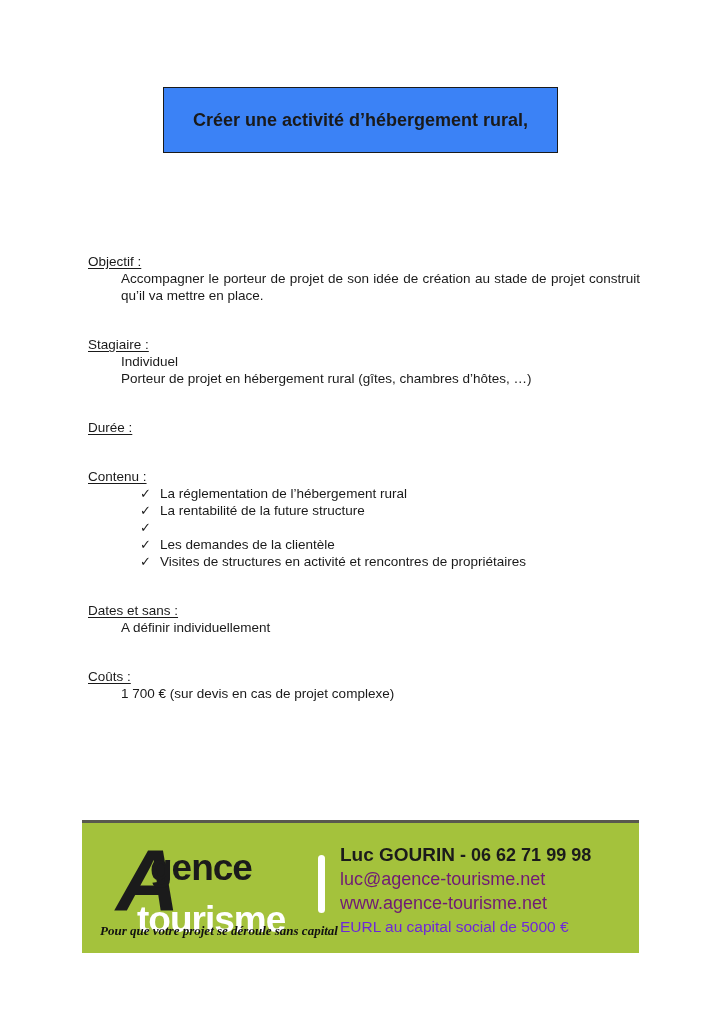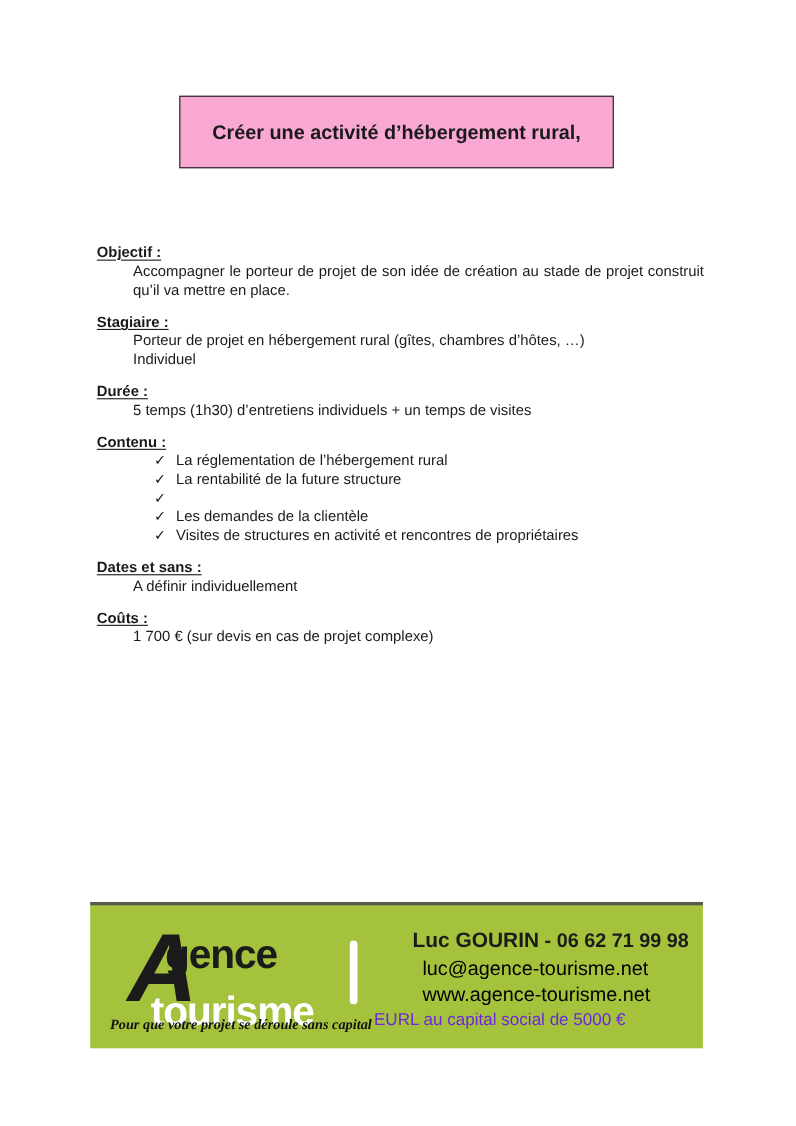--- a/index.html
+++ b/index.html
@@ -12,21 +12,21 @@
     background: #ffffff;
     margin: 0 auto;
     overflow: hidden;
   }
 
   
   .title-box {
     position: absolute;
     left: 163px; top: 87px;
     width: 395px; height: 66px;
-    background: #f9a8d4;
+    background: #3b82f6;
     border: 1.5px solid #1a1a1a;
     display: flex;
     flex-direction: column;
     align-items: center;
     justify-content: center;
     text-align: center;
   }
   .title-box .line {
     font-size: 18px;
     font-weight: bold;
@@ -36,24 +36,25 @@
 
   
   .content {
     position: absolute;
     left: 88px; top: 221px;
     width: 552px;
   }
   .section { margin-bottom: 12px; }
   .section-heading {
     font-size: 13.5px;
-    font-weight: bold;
+    font-weight: normal;
     text-decoration: underline;
     text-underline-offset: 2px;
     line-height: 17px;
+    margin-top: 32px;
   }
   .section-body {
     margin-top: 0;
     padding-left: 33px;
     font-size: 13.5px;
     line-height: 17px;
   }
   .justify-first {
     text-align: justify;
     text-align-last: justify;
@@ -120,25 +121,25 @@
     width: 7px; height: 58px;
     background: #ffffff;
     border-radius: 4px;
   }
   .contact {
     position: absolute;
     left: 258px; top: 20px;
     width: 295px;
   }
   .contact-line1 { font-size: 18px; line-height: 24px; color: #1b1b1b; white-space: nowrap; }
-  .contact-name { font-weight: bold; font-size: 19px; margin-left: 35px; }
+  .contact-name { font-weight: bold; font-size: 19px; }
   .contact-phone { margin-left: 5px; font-weight: bold; }
   .contact-line2, .contact-line3 {
-    font-size: 18px; line-height: 24px; color: #000000;
-    text-decoration: none; display: block; margin-left: 44px;
+    font-size: 18px; line-height: 24px; color: #701a75;
+    text-decoration: none; display: block;
   }
   .contact-line4 { font-size: 15.5px; line-height: 23px; color: #6d28d9; white-space: nowrap; }
 </style>
 </head>
 <body>
 
 <div id="page">
 
   <div class="title-box">
     <div class="line">Créer une activité d’hébergement rural,</div>
@@ -150,30 +151,27 @@
       <div class="section-heading">Objectif :</div>
       <div class="section-body">
         <div class="justify-first">Accompagner le porteur de projet de son idée de création au stade de projet construit</div>
         <div>qu’il va mettre en place.</div>
       </div>
     </div>
 
     <div class="section">
       <div class="section-heading">Stagiaire :</div>
       <div class="section-body">
+        <div>Individuel</div>
         <div>Porteur de projet en hébergement rural (gîtes, chambres d’hôtes, …)</div>
-        <div>Individuel</div>
       </div>
     </div>
 
     <div class="section">
       <div class="section-heading">Durée :</div>
-      <div class="section-body">
-        <div>5 temps (1h30) d’entretiens individuels + un temps de visites</div>
-      </div>
     </div>
 
     <div class="section">
       <div class="section-heading">Contenu :</div>
       <div class="section-body">
         <ul class="check-list">
           <li>
             <span class="check-icon">✓</span>
             <span>La réglementation de l’hébergement rural</span>
           </li>

